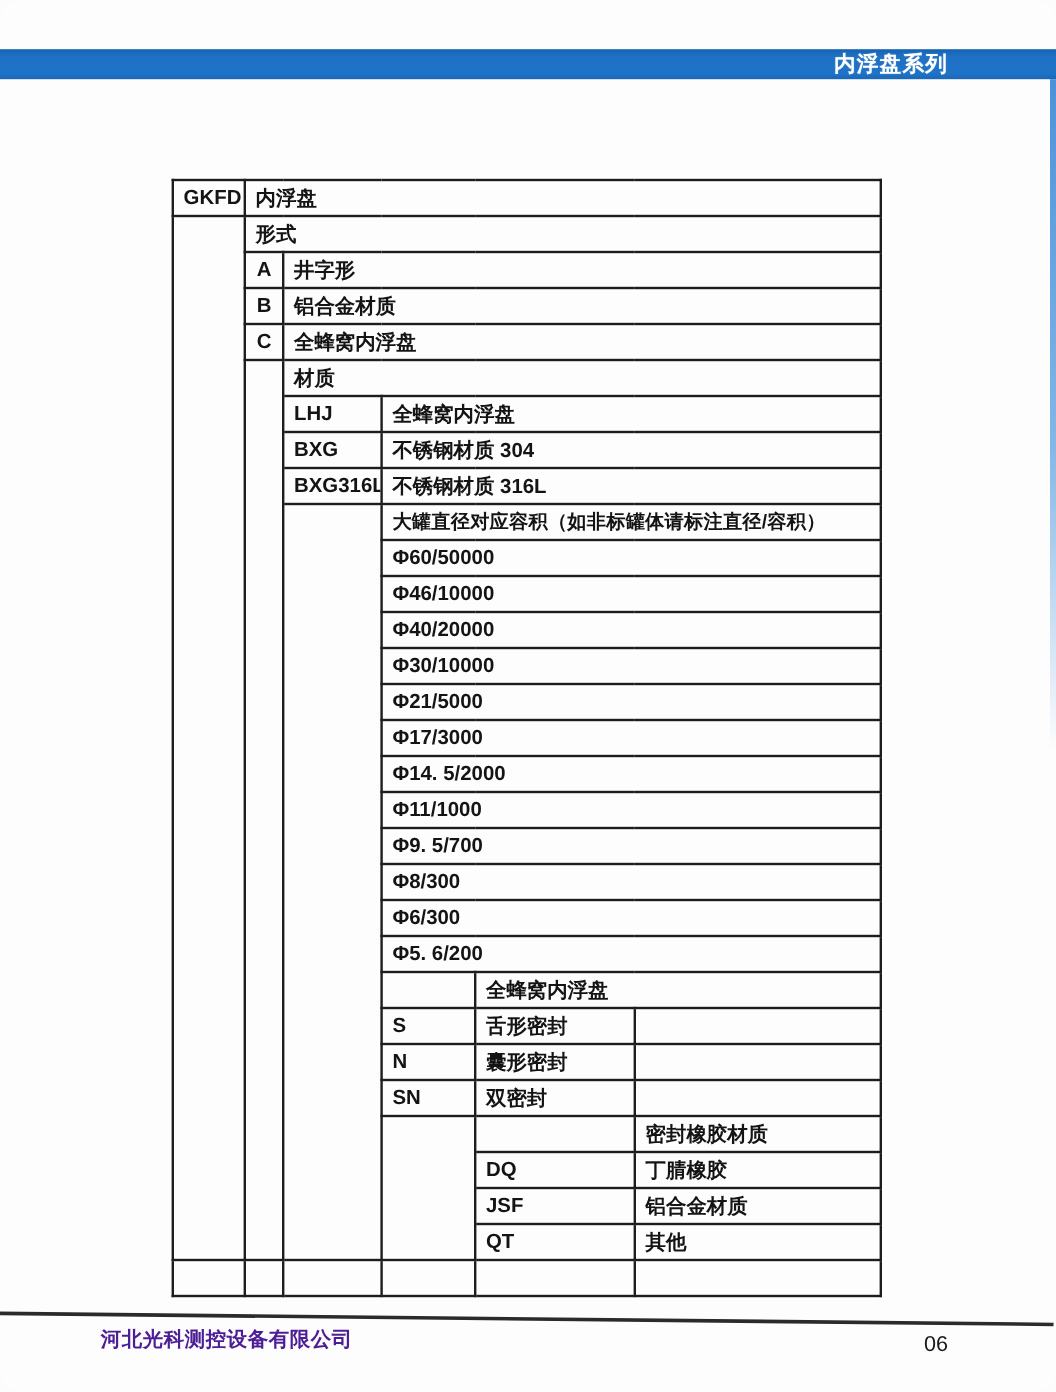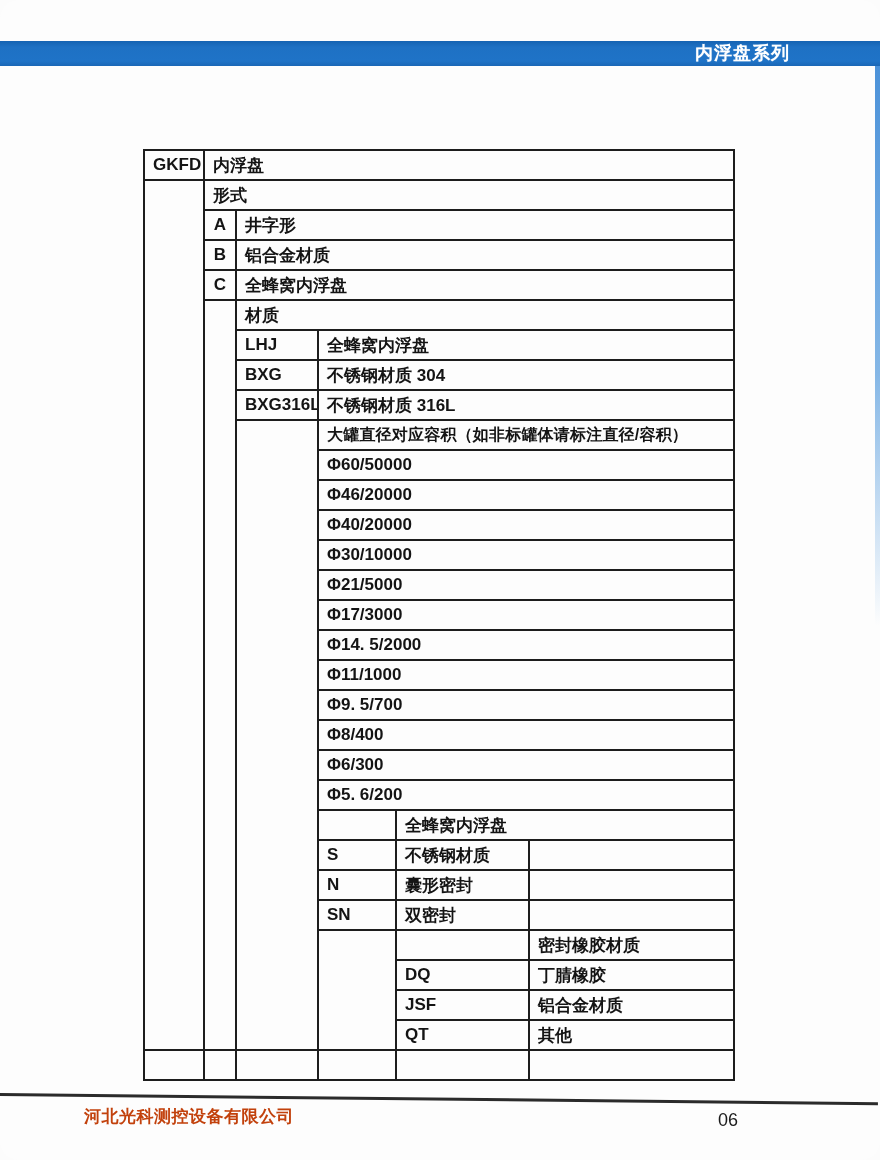--- a/index.html
+++ b/index.html
@@ -80,26 +80,26 @@
     width: 878px; height: 3px;
     background: #2b2b2b;
     transform: rotate(0.6deg);
     transform-origin: left center;
   }
   .footer-company {
     position: absolute;
     left: 84px; top: 1105px;
     font-size: 17px;
     font-weight: 700;
-    color: #c2410c;
+    color: #4c1d95;
     letter-spacing: 0.5px;
   }
   .footer-page {
     position: absolute;
-    left: 718px; top: 1110px;
+    left: 770px; top: 1110px;
     font-size: 18px;
     font-weight: 400;
     color: #1a1a1a;
   }
 </style>
 </head>
 <body>
 
 <div class="page">
 
@@ -163,21 +163,21 @@
 
       <tr>
         <td rowspan="21"></td>
         <td colspan="3" class="small">大罐直径对应容积（如非标罐体请标注直径/容积）</td>
       </tr>
 
       <tr>
           <td colspan="3">Φ60/50000</td>
         </tr>
       <tr>
-          <td colspan="3">Φ46/20000</td>
+          <td colspan="3">Φ46/10000</td>
         </tr>
       <tr>
           <td colspan="3">Φ40/20000</td>
         </tr>
       <tr>
           <td colspan="3">Φ30/10000</td>
         </tr>
       <tr>
           <td colspan="3">Φ21/5000</td>
         </tr>
@@ -187,37 +187,37 @@
       <tr>
           <td colspan="3">Φ14. 5/2000</td>
         </tr>
       <tr>
           <td colspan="3">Φ11/1000</td>
         </tr>
       <tr>
           <td colspan="3">Φ9. 5/700</td>
         </tr>
       <tr>
-          <td colspan="3">Φ8/400</td>
+          <td colspan="3">Φ8/300</td>
         </tr>
       <tr>
           <td colspan="3">Φ6/300</td>
         </tr>
       <tr>
           <td colspan="3">Φ5. 6/200</td>
         </tr>
 
       <tr>
         <td></td>
         <td colspan="2">全蜂窝内浮盘</td>
       </tr>
 
       <tr>
         <td>S</td>
-        <td>不锈钢材质</td>
+        <td>舌形密封</td>
         <td></td>
       </tr>
       <tr>
         <td>N</td>
         <td>囊形密封</td>
         <td></td>
       </tr>
       <tr>
         <td>SN</td>
         <td>双密封</td>

